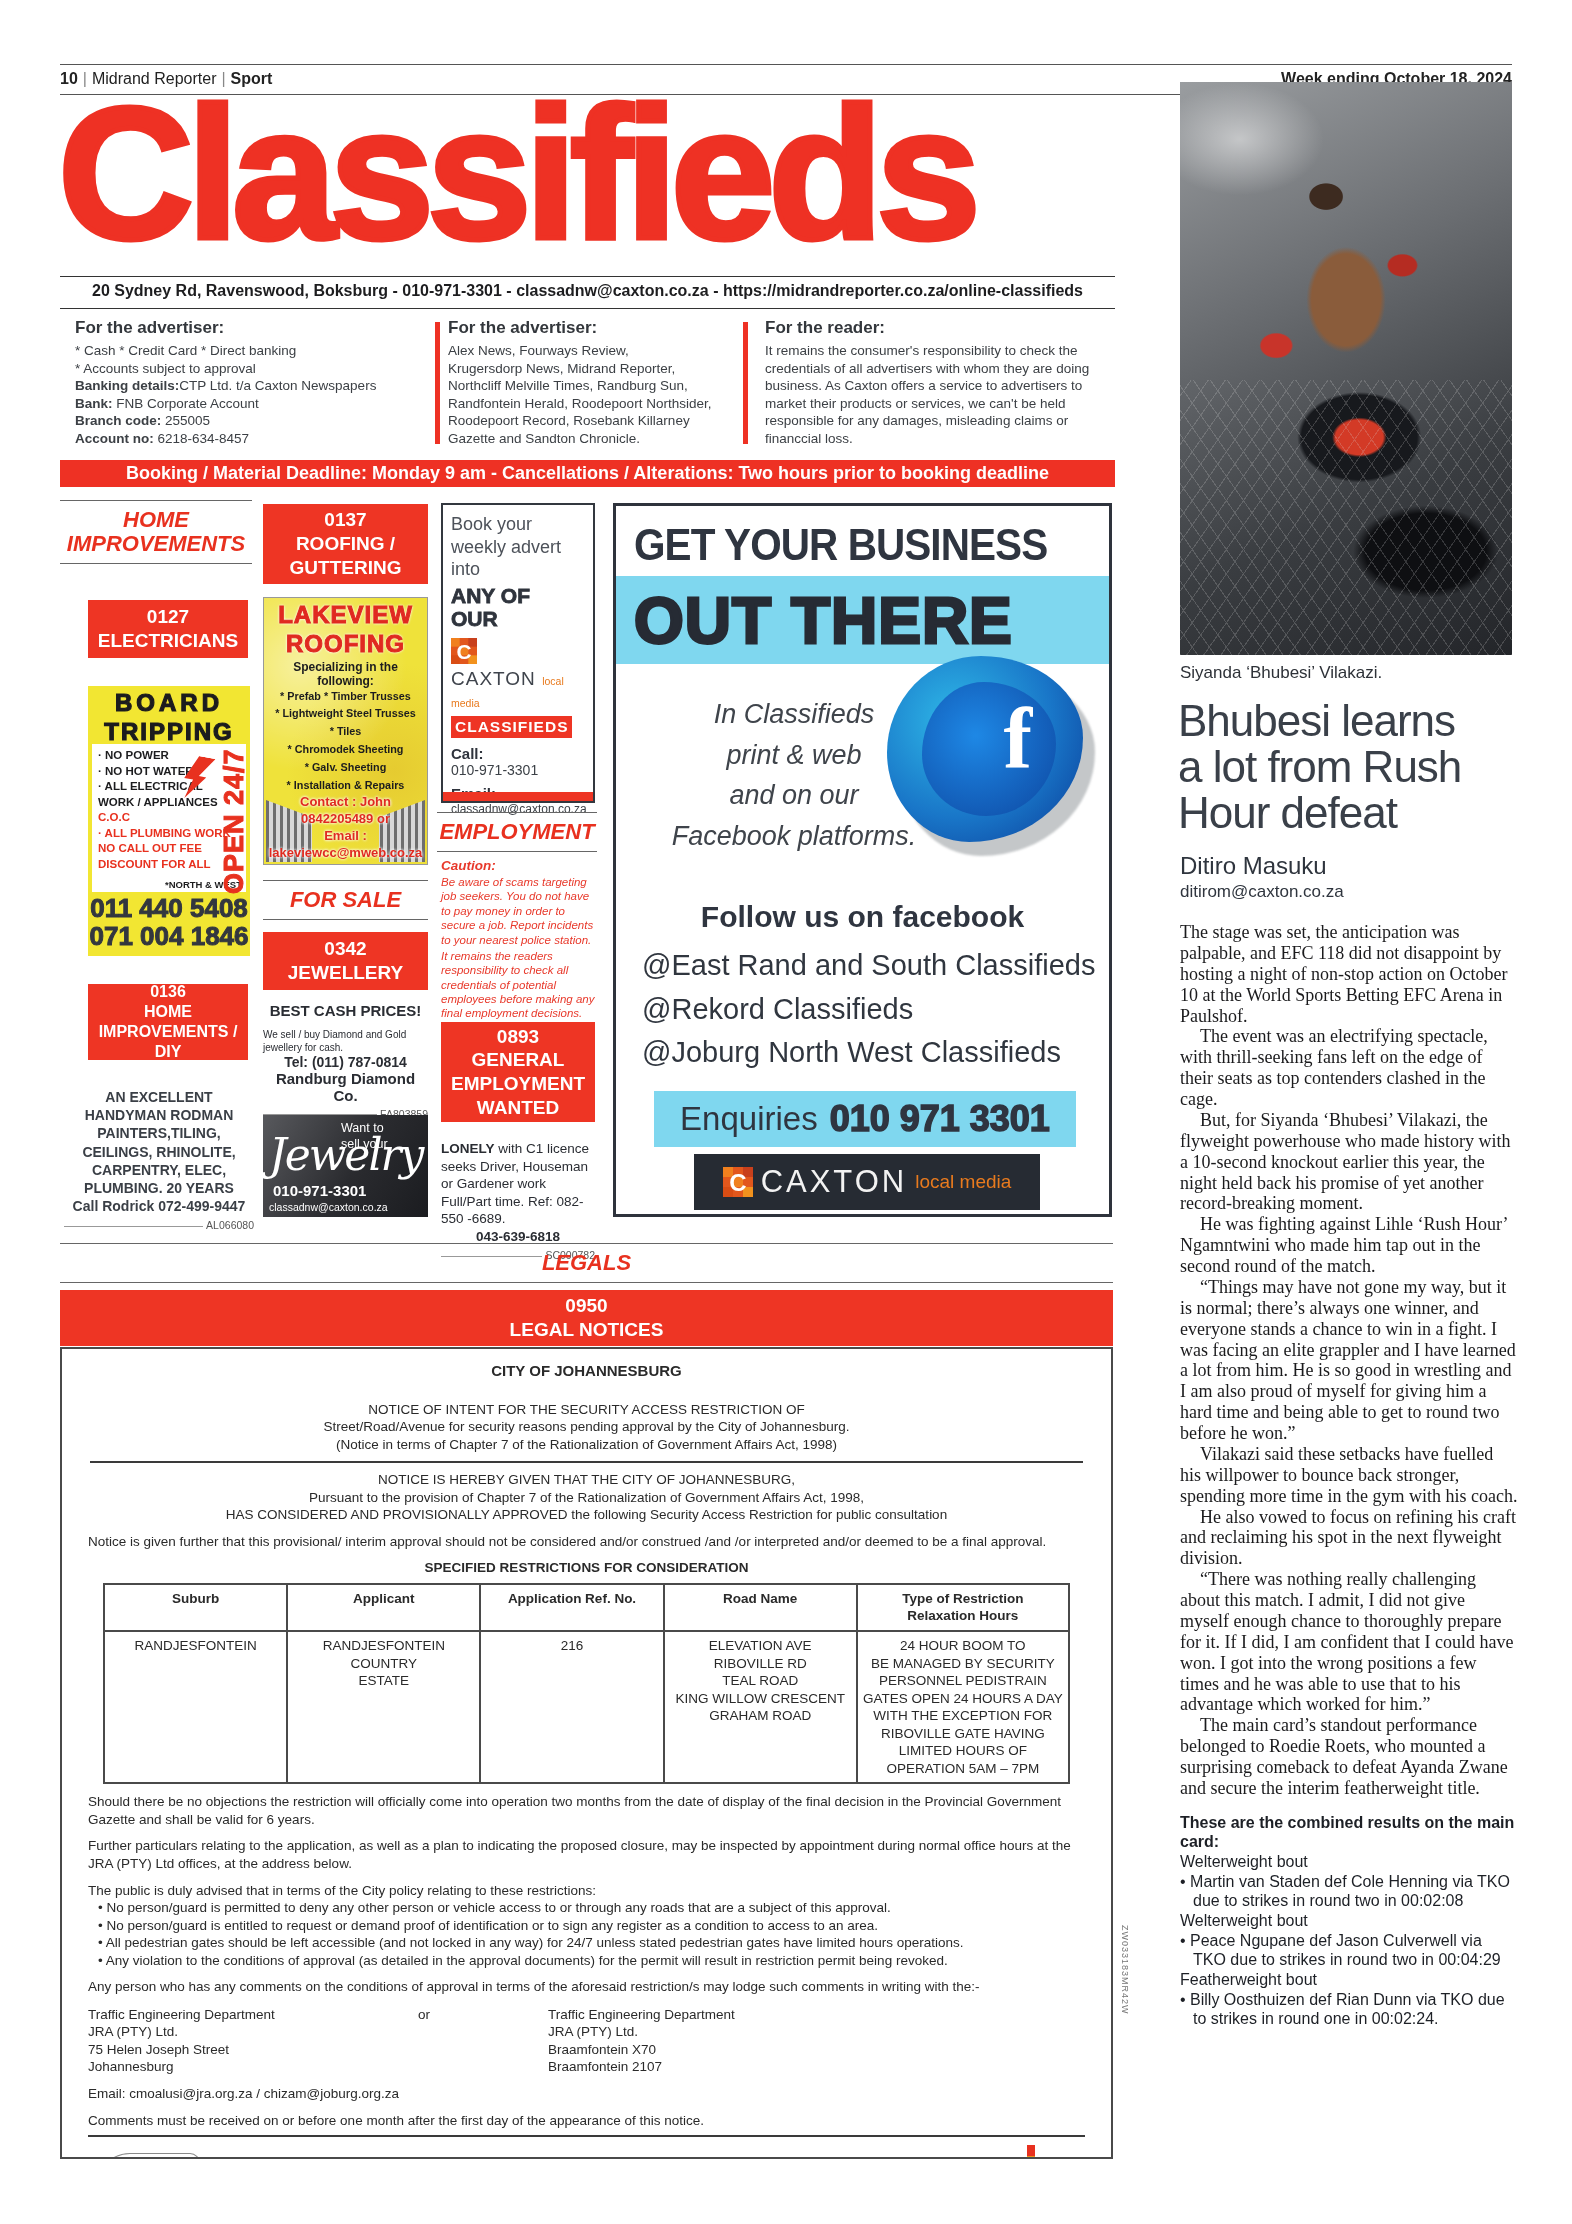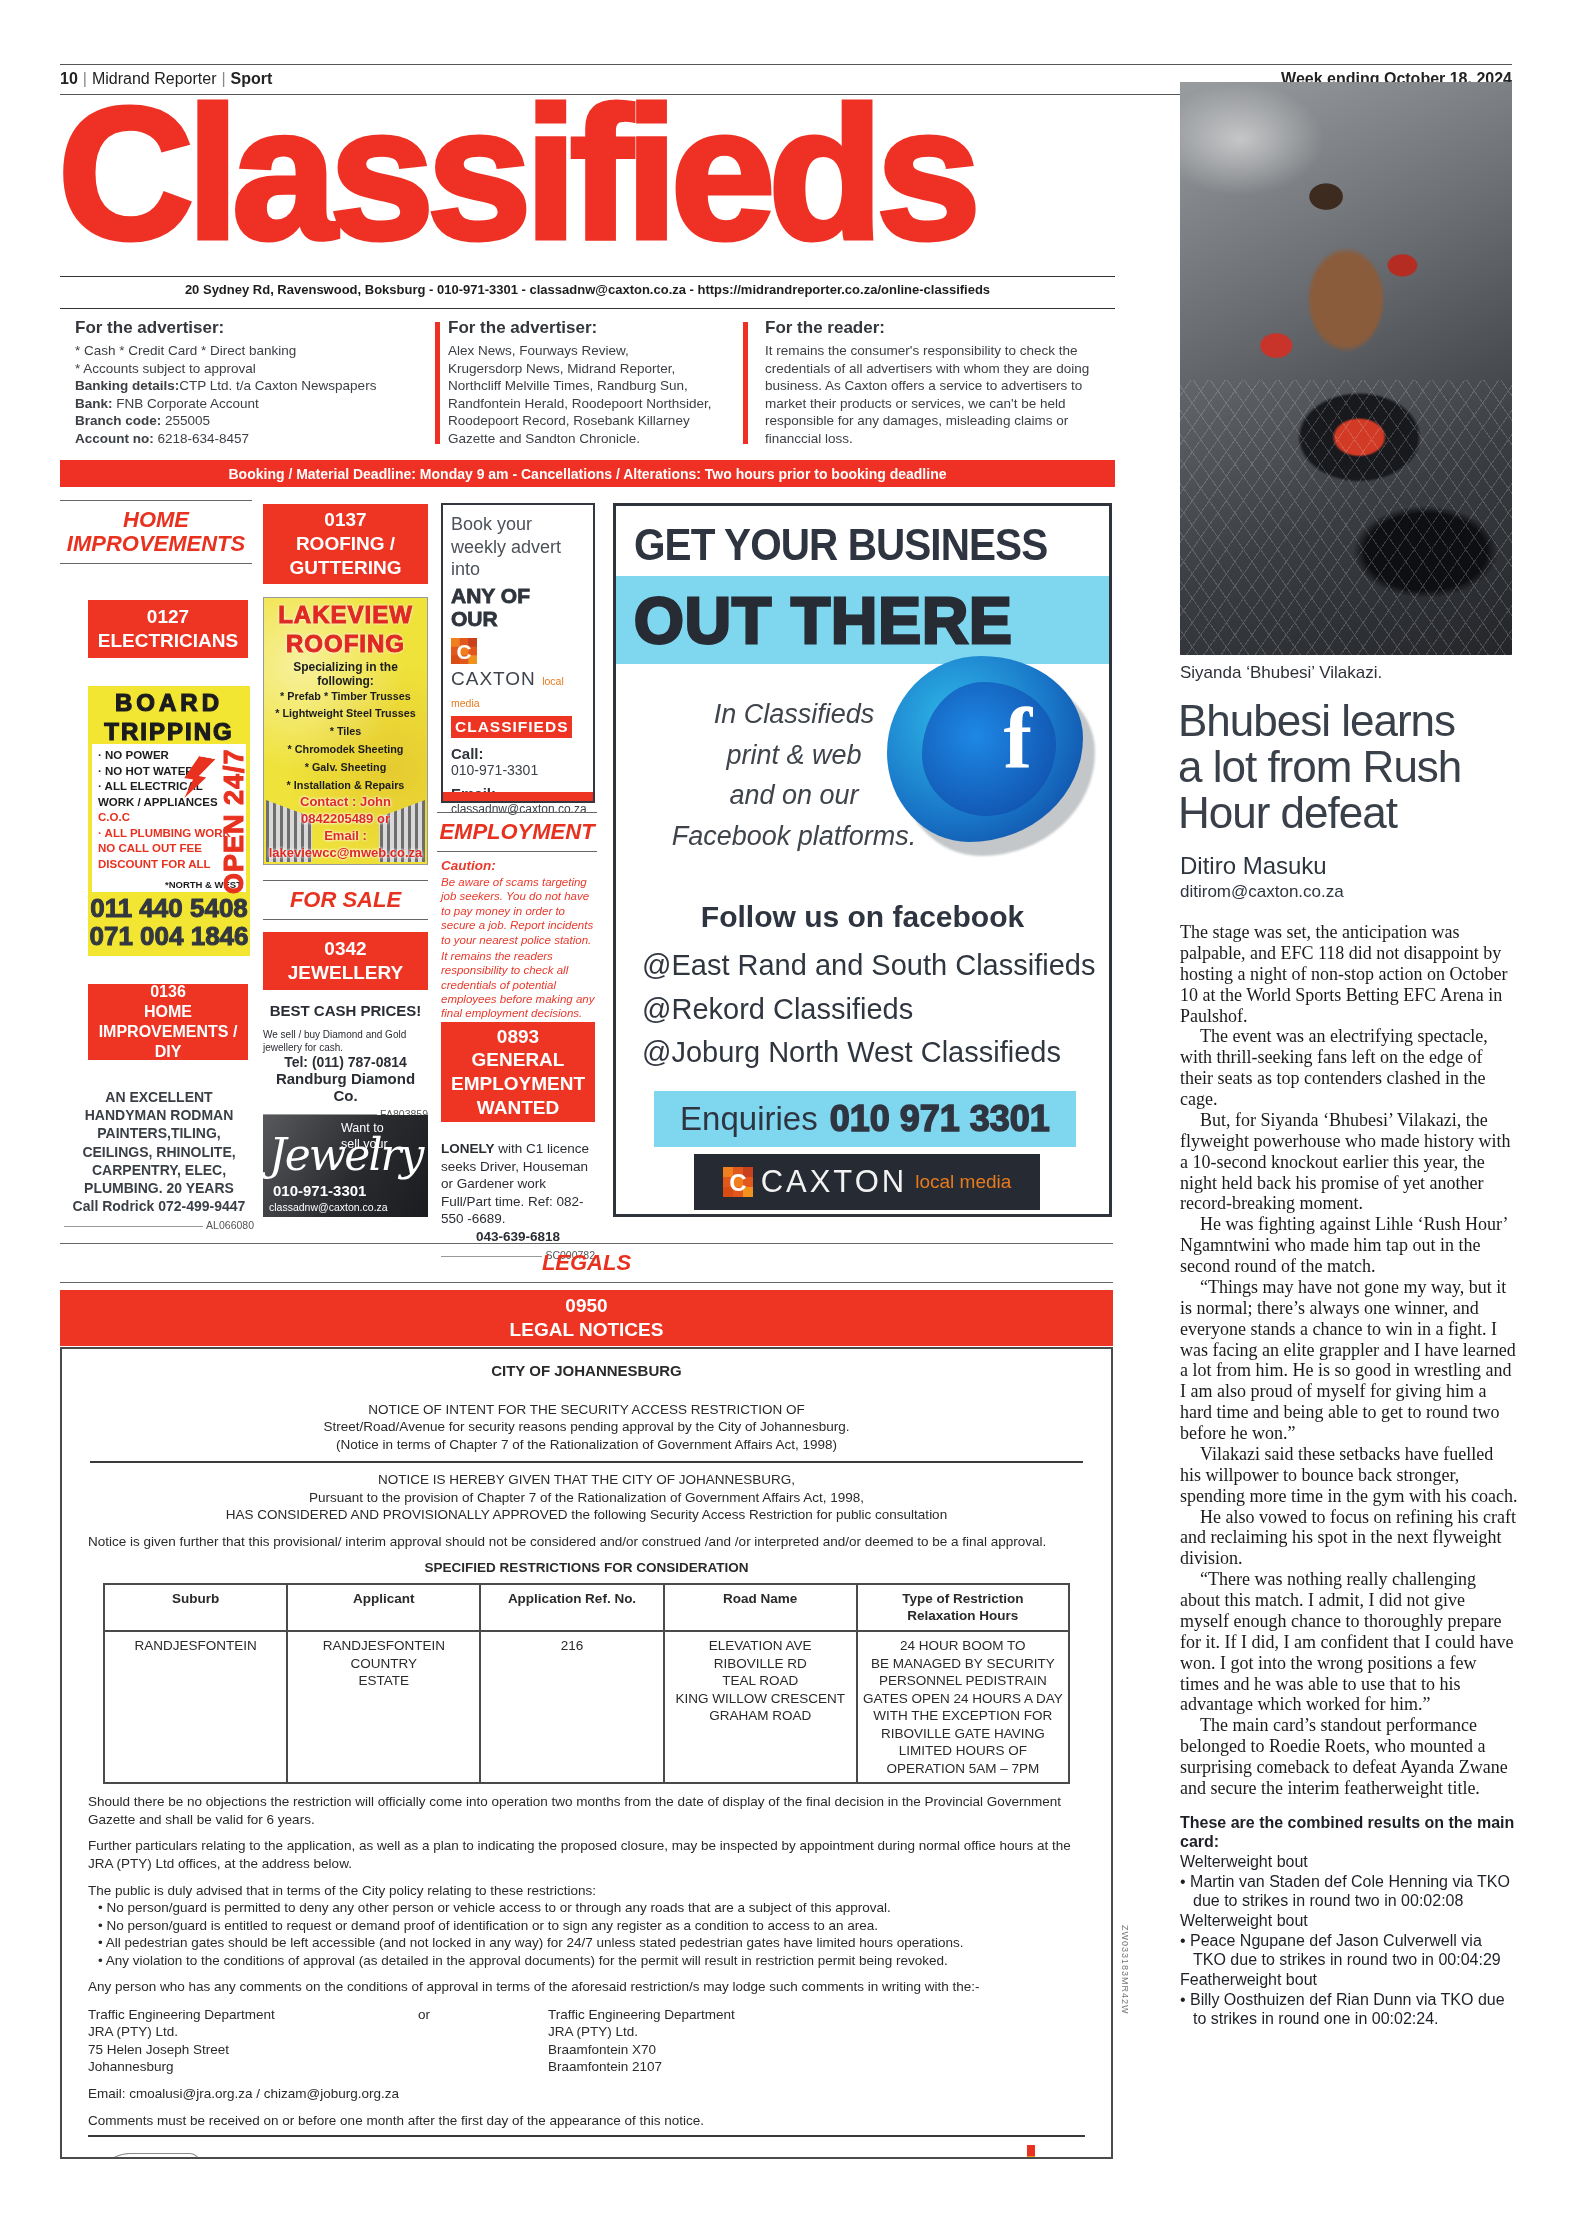--- a/index.html
+++ b/index.html
@@ -6,29 +6,29 @@
   .page{position:relative;width:1572px;height:2224px;background:#fff;font-family:"Liberation Sans",sans-serif;overflow:hidden;}
   .rule{position:absolute;background:#555;height:1px;}
   .ml{white-space:pre-line;}
   
   .hdr-row{position:absolute;left:60px;top:70px;width:1452px;display:flex;justify-content:space-between;font-size:16px;color:#222;}
   .hdr-left b{font-weight:bold;}
   .hdr-sep{color:#888;padding:0 5px;}
   .hdr-date{font-weight:bold;}
   
   .masthead{position:absolute;left:58px;top:84px;width:1060px;font-size:188px;line-height:.95;font-weight:bold;color:#ee3124;-webkit-text-stroke:5px #ee3124;letter-spacing:-7px;}
-  .contact-line{position:absolute;left:60px;top:282px;width:1055px;text-align:center;font-weight:bold;font-size:13px;color:#1d1d1f;}
+  .contact-line{position:absolute;left:60px;top:282px;width:1055px;text-align:center;font-weight:bold;font-size:16px;color:#1d1d1f;}
   
   .info{position:absolute;left:75px;top:318px;width:1040px;height:134px;color:#3c4045;}
   .info h4{margin:0 0 4px 0;font-size:17px;color:#33373c;}
   .info .txt{font-size:13.5px;line-height:1.3;}
   .icol{position:absolute;top:0;}
   .vdiv{position:absolute;top:4px;width:5px;height:122px;background:#ee3124;}
   
-  .banner{position:absolute;left:60px;top:460px;width:1055px;height:27px;background:#ee3124;color:#fff;font-weight:bold;font-size:14px;display:flex;align-items:center;justify-content:center;}
+  .banner{position:absolute;left:60px;top:460px;width:1055px;height:27px;background:#ee3124;color:#fff;font-weight:bold;font-size:18px;display:flex;align-items:center;justify-content:center;}
   
   .cat-header{position:absolute;border-top:1px solid #666;border-bottom:1px solid #666;padding:7px 0;text-align:center;}
   .cat-header .t{color:#e8311f;font-style:italic;font-weight:bold;font-size:22px;line-height:1.1;}
   .cat-box{position:absolute;background:#ee3524;color:#fff;font-weight:bold;text-align:center;display:flex;align-items:center;justify-content:center;line-height:1.25;}
   
   .ad-board{position:absolute;left:88px;top:686px;width:162px;height:270px;background:#f2e632;text-align:center;}
   .ad-board .t1{font-size:24px;font-weight:bold;letter-spacing:4px;color:#1c1c1e;line-height:1;padding-top:5px;-webkit-text-stroke:1.2px #1c1c1e;}
   .ad-board .t2{font-size:14px;font-weight:bold;color:#1c1c1e;letter-spacing:.5px;}
   .ad-board .inner{position:absolute;left:4px;right:4px;top:58px;height:148px;background:#fff;text-align:left;padding:4px 0 0 6px;box-sizing:border-box;}
   .ad-board .blk{font-size:11.5px;font-weight:bold;color:#1c1c1e;line-height:1.35;}

